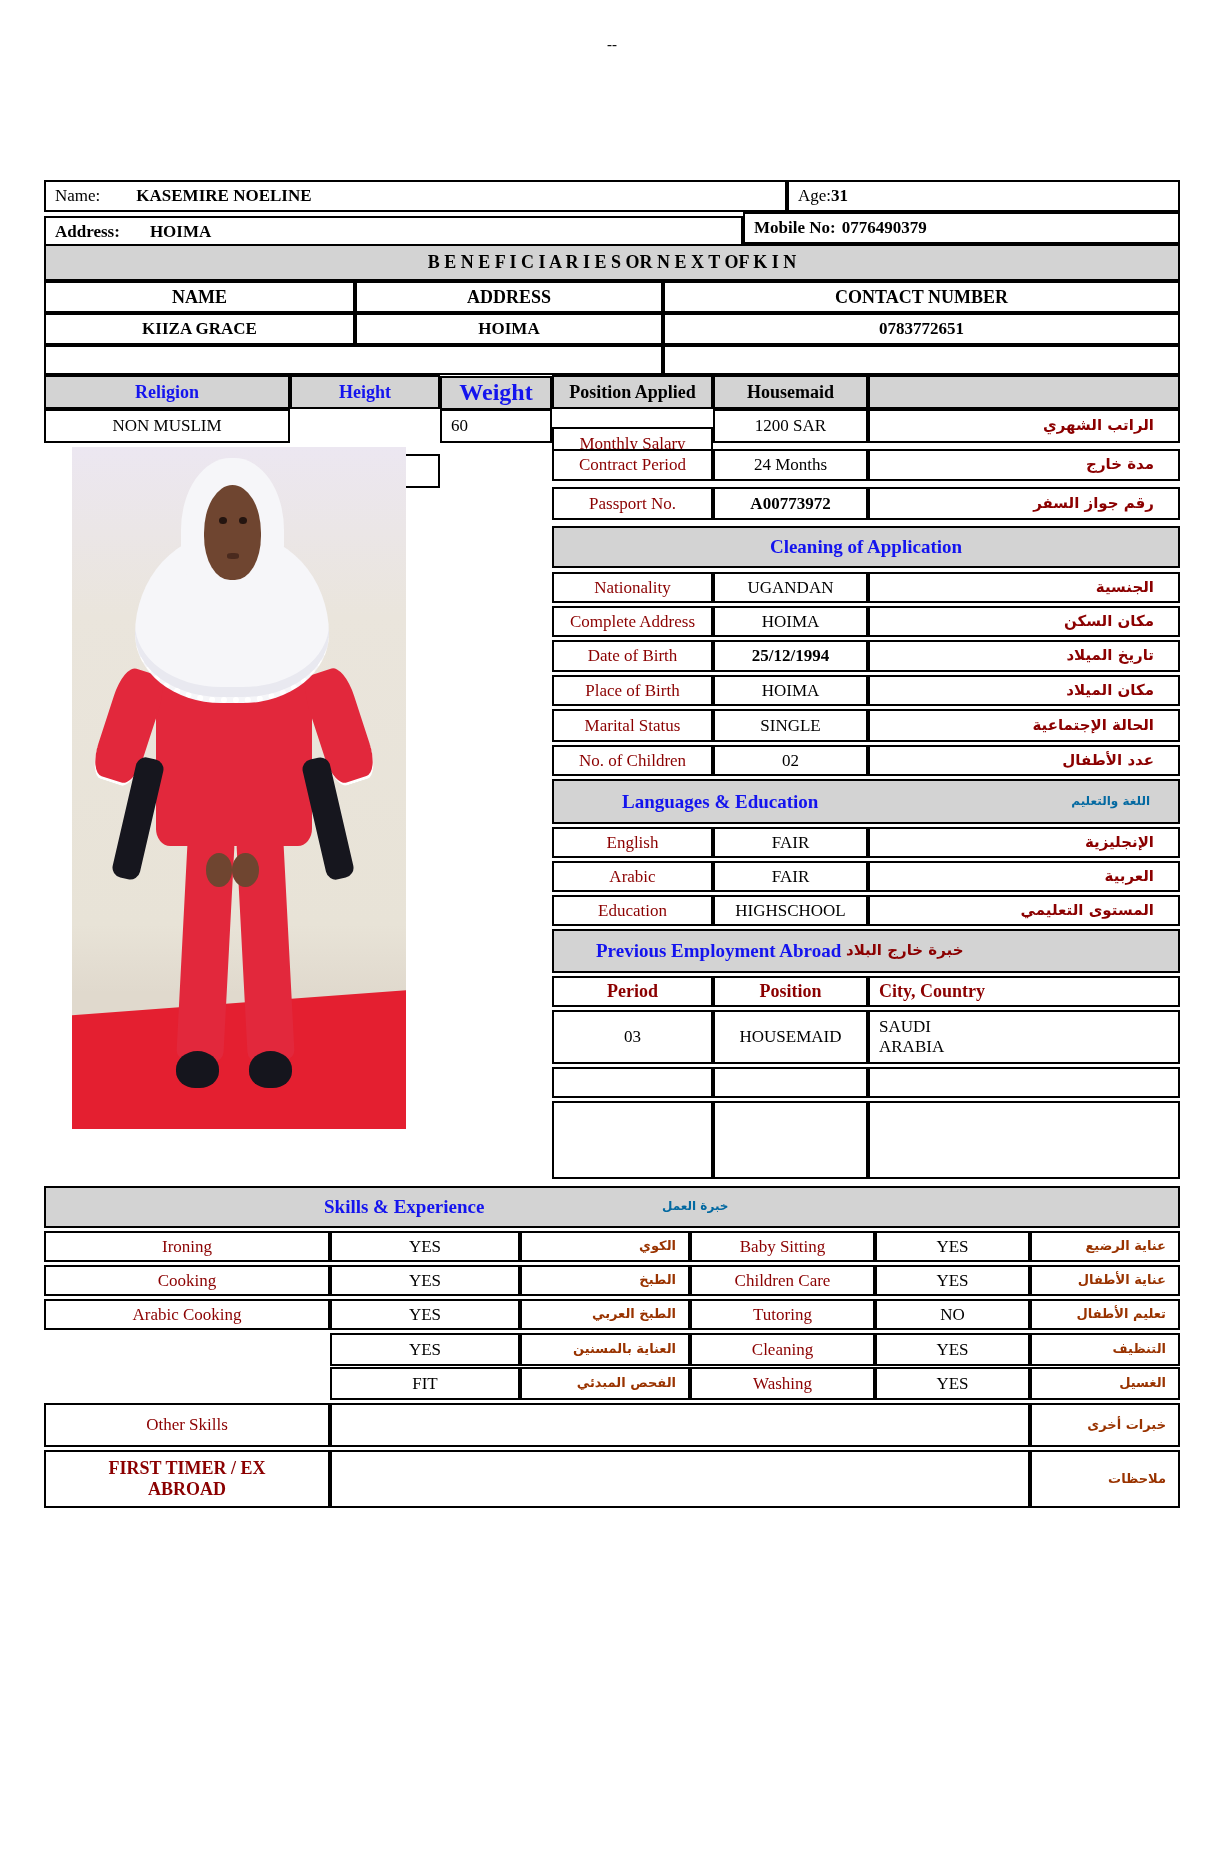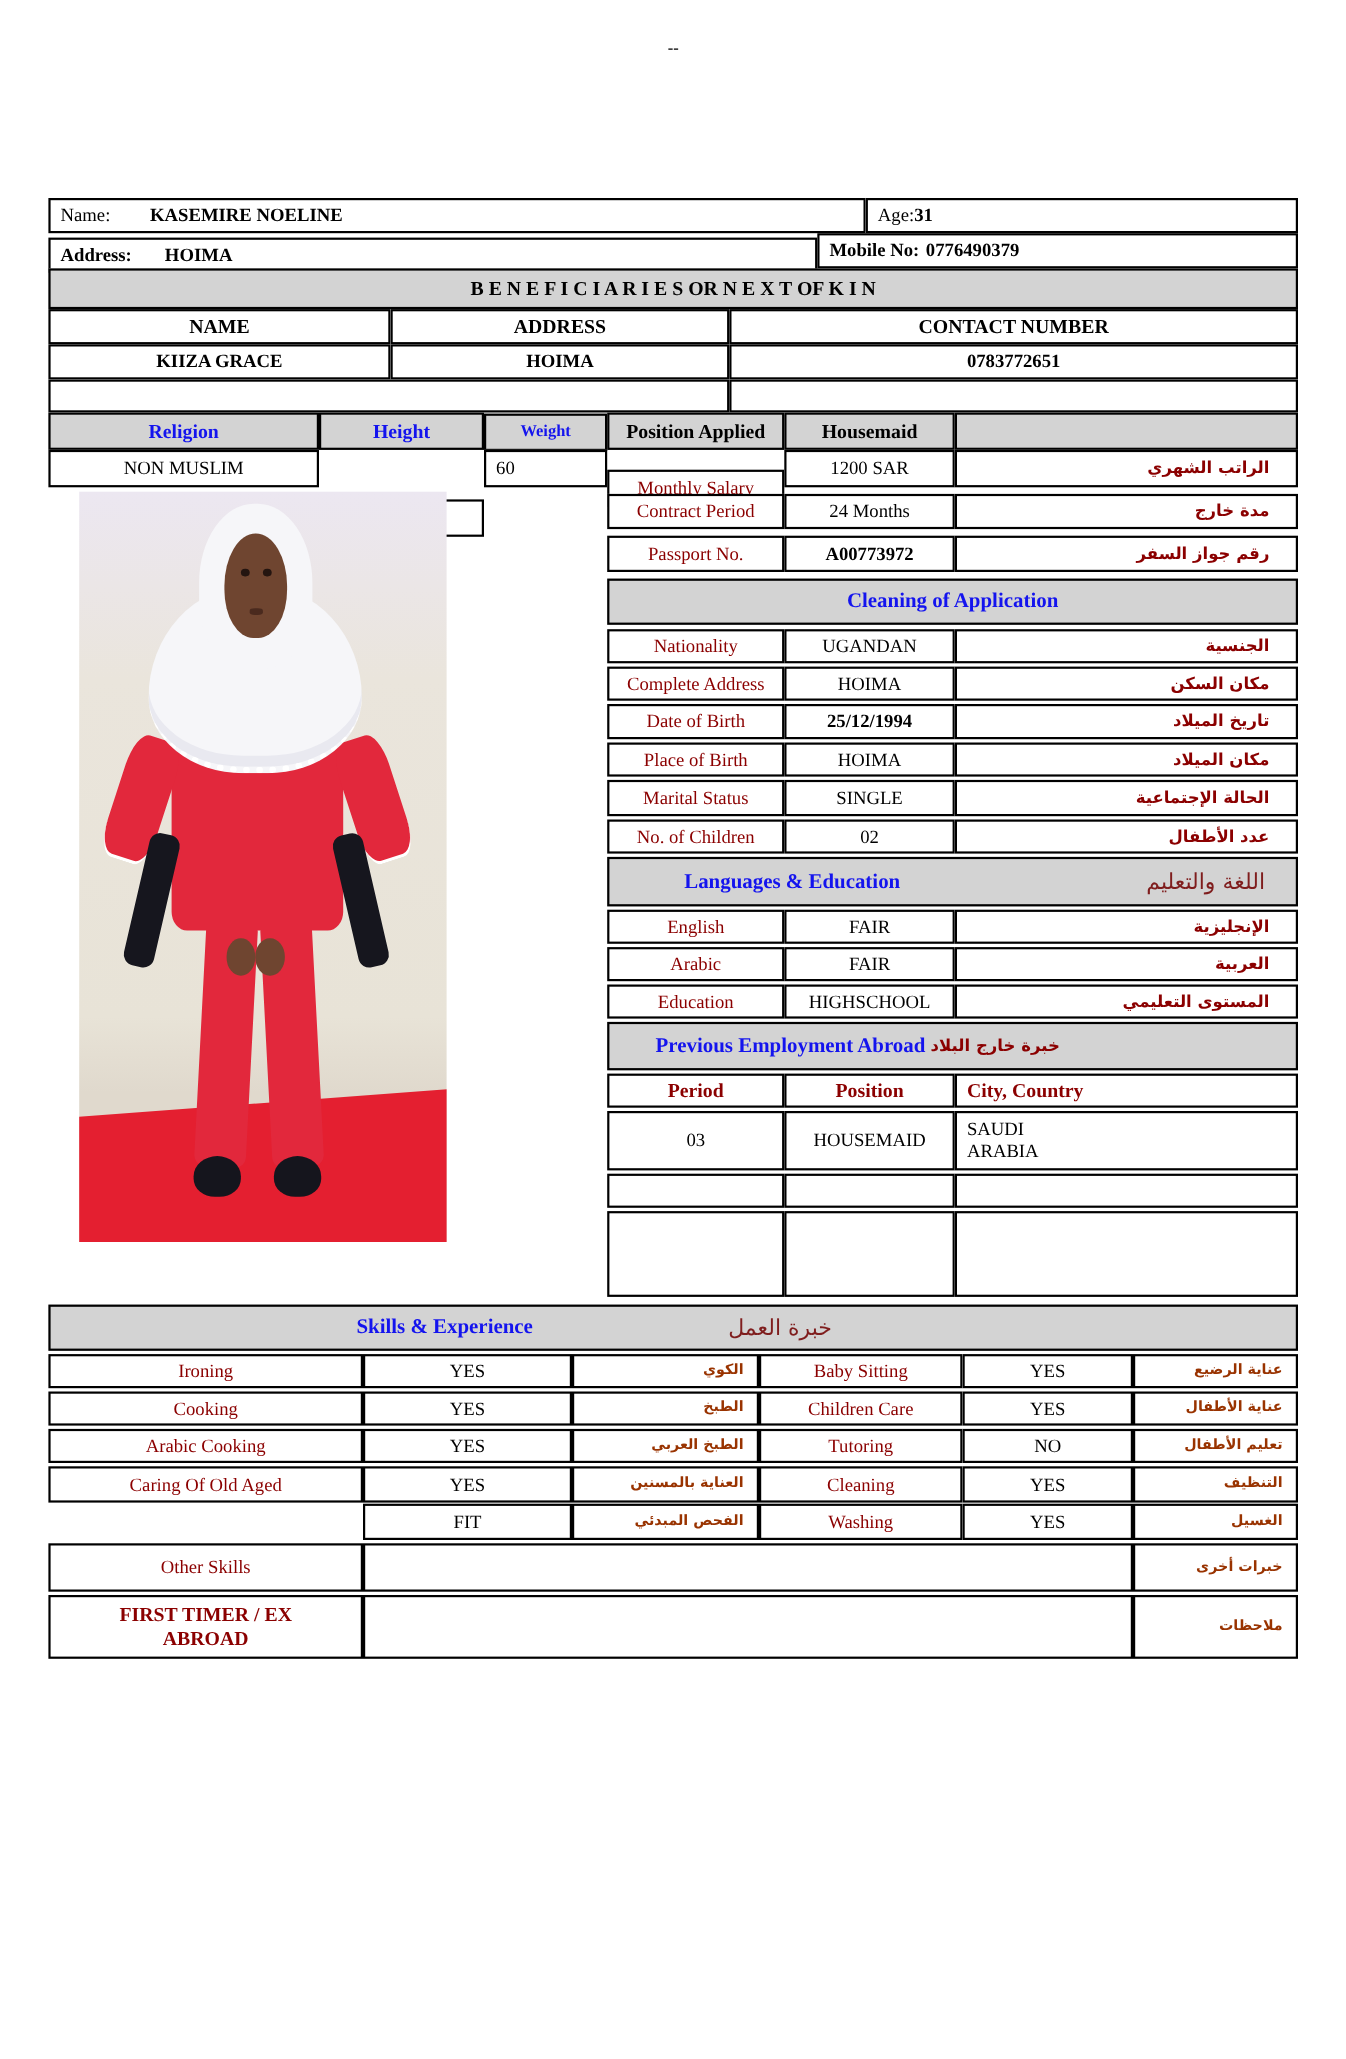--- a/index.html
+++ b/index.html
@@ -14,21 +14,21 @@
   .bold{font-weight:bold;}
   .b18{font-size:18px;font-weight:bold;}
   .redlbl{color:#8B0000;}
   .blueh{color:#1414EE;font-weight:bold;font-size:19px;}
   .bluet{color:#1414EE;font-weight:bold;}
   .leftal{justify-content:flex-start;text-align:left;padding-left:9px;}
   .ar{font-family:"DejaVu Sans",sans-serif;font-weight:bold;color:#8B0000;font-size:15px;
       direction:rtl;justify-content:flex-start;padding-right:24px;}
   .arbrown{font-family:"DejaVu Sans",sans-serif;font-weight:bold;color:#993300;font-size:13px;
       direction:rtl;justify-content:flex-start;padding-right:12px;}
-  .arblue{font-family:"DejaVu Sans",sans-serif;font-weight:normal;color:#7f1d1d;font-size:20px;}
+  .arblue{font-family:"DejaVu Sans",sans-serif;font-weight:bold;color:#0369a1;font-size:12px;}
   .pre{white-space:pre-line;}
   .pair span{display:inline-block;}
   
   .photo{position:absolute;left:72px;top:447px;width:334px;height:682px;overflow:hidden;
          background:linear-gradient(180deg,#ece7f1 0%,#eae5dc 25%,#e8e3d7 70%,#e0d9cd 80%);}
   .photo *{position:absolute;}
   .carpet{left:-10px;bottom:-4px;width:360px;height:150px;background:#e41f30;
           clip-path:polygon(0 22%,100% 4%,100% 100%,0 100%);}
   .legL{left:33%;top:57%;width:14%;height:33%;background:#e2283c;border-radius:10px;transform:rotate(3deg);}
   .legR{left:51%;top:57%;width:14%;height:33%;background:#e2283c;border-radius:10px;transform:rotate(-3deg);}
@@ -85,21 +85,21 @@
 
   <div class="cell bold" style="left:44px;top:313px;width:311px;height:32px;">KIIZA GRACE</div>
   <div class="cell bold" style="left:355px;top:313px;width:308px;height:32px;">HOIMA</div>
   <div class="cell bold" style="left:663px;top:313px;width:517px;height:32px;">0783772651</div>
 
   <div class="cell" style="left:44px;top:345px;width:619px;height:30px;"></div>
   <div class="cell" style="left:663px;top:345px;width:517px;height:30px;"></div>
 
   <div class="cell gray bluet" style="left:44px;top:375px;width:246px;height:34px;font-size:18px;">Religion</div>
   <div class="cell gray bluet" style="left:290px;top:375px;width:150px;height:34px;font-size:18px;">Height</div>
-  <div class="cell gray bluet" style="left:440px;top:376px;width:112px;height:34px;font-size:15px;">Weight</div>
+  <div class="cell gray bluet" style="left:440px;top:376px;width:112px;height:34px;font-size:24px;">Weight</div>
   <div class="cell gray b18" style="left:552px;top:375px;width:161px;height:34px;">Position Applied</div>
   <div class="cell gray b18" style="left:713px;top:375px;width:155px;height:34px;">Housemaid</div>
   <div class="cell gray" style="left:868px;top:375px;width:312px;height:34px;"></div>
 
   <div class="cell" style="left:44px;top:409px;width:246px;height:34px;">NON MUSLIM</div>
   <div class="cell" style="left:290px;top:409px;width:150px;height:34px;margin-top:45px;">162</div>
   <div class="cell leftal" style="left:440px;top:409px;width:112px;height:34px;">60</div>
   <div class="cell redlbl" style="left:552px;top:427px;width:161px;height:34px;text-align:right;">Monthly Salary</div>
   <div class="cell" style="left:713px;top:409px;width:155px;height:34px;">1200 SAR</div>
   <div class="cell ar" style="left:868px;top:409px;width:312px;height:34px;">الراتب الشهري</div>
@@ -217,21 +217,20 @@
   <div class="cell" style="left:875px;top:1265px;width:155px;height:31px;">YES</div>
   <div class="cell arbrown" style="left:1030px;top:1265px;width:150px;height:31px;">عناية الأطفال</div>
 
   <div class="cell redlbl" style="left:44px;top:1299px;width:286px;height:31px;">Arabic Cooking</div>
   <div class="cell" style="left:330px;top:1299px;width:190px;height:31px;">YES</div>
   <div class="cell arbrown" style="left:520px;top:1299px;width:170px;height:31px;">الطبخ العربي</div>
   <div class="cell redlbl" style="left:690px;top:1299px;width:185px;height:31px;">Tutoring</div>
   <div class="cell" style="left:875px;top:1299px;width:155px;height:31px;">NO</div>
   <div class="cell arbrown" style="left:1030px;top:1299px;width:150px;height:31px;">تعليم الأطفال</div>
 
-  <div class="cell redlbl" style="left:44px;top:1333px;width:286px;height:33px;">Caring Of Old Aged</div>
   <div class="cell" style="left:330px;top:1333px;width:190px;height:33px;">YES</div>
   <div class="cell arbrown" style="left:520px;top:1333px;width:170px;height:33px;">العناية بالمسنين</div>
   <div class="cell redlbl" style="left:690px;top:1333px;width:185px;height:33px;">Cleaning</div>
   <div class="cell" style="left:875px;top:1333px;width:155px;height:33px;">YES</div>
   <div class="cell arbrown" style="left:1030px;top:1333px;width:150px;height:33px;">التنظيف</div>
 
   <div class="cell" style="left:330px;top:1367px;width:190px;height:33px;">FIT</div>
   <div class="cell arbrown" style="left:520px;top:1367px;width:170px;height:33px;">الفحص المبدئي</div>
   <div class="cell redlbl" style="left:690px;top:1367px;width:185px;height:33px;">Washing</div>
   <div class="cell" style="left:875px;top:1367px;width:155px;height:33px;">YES</div>

